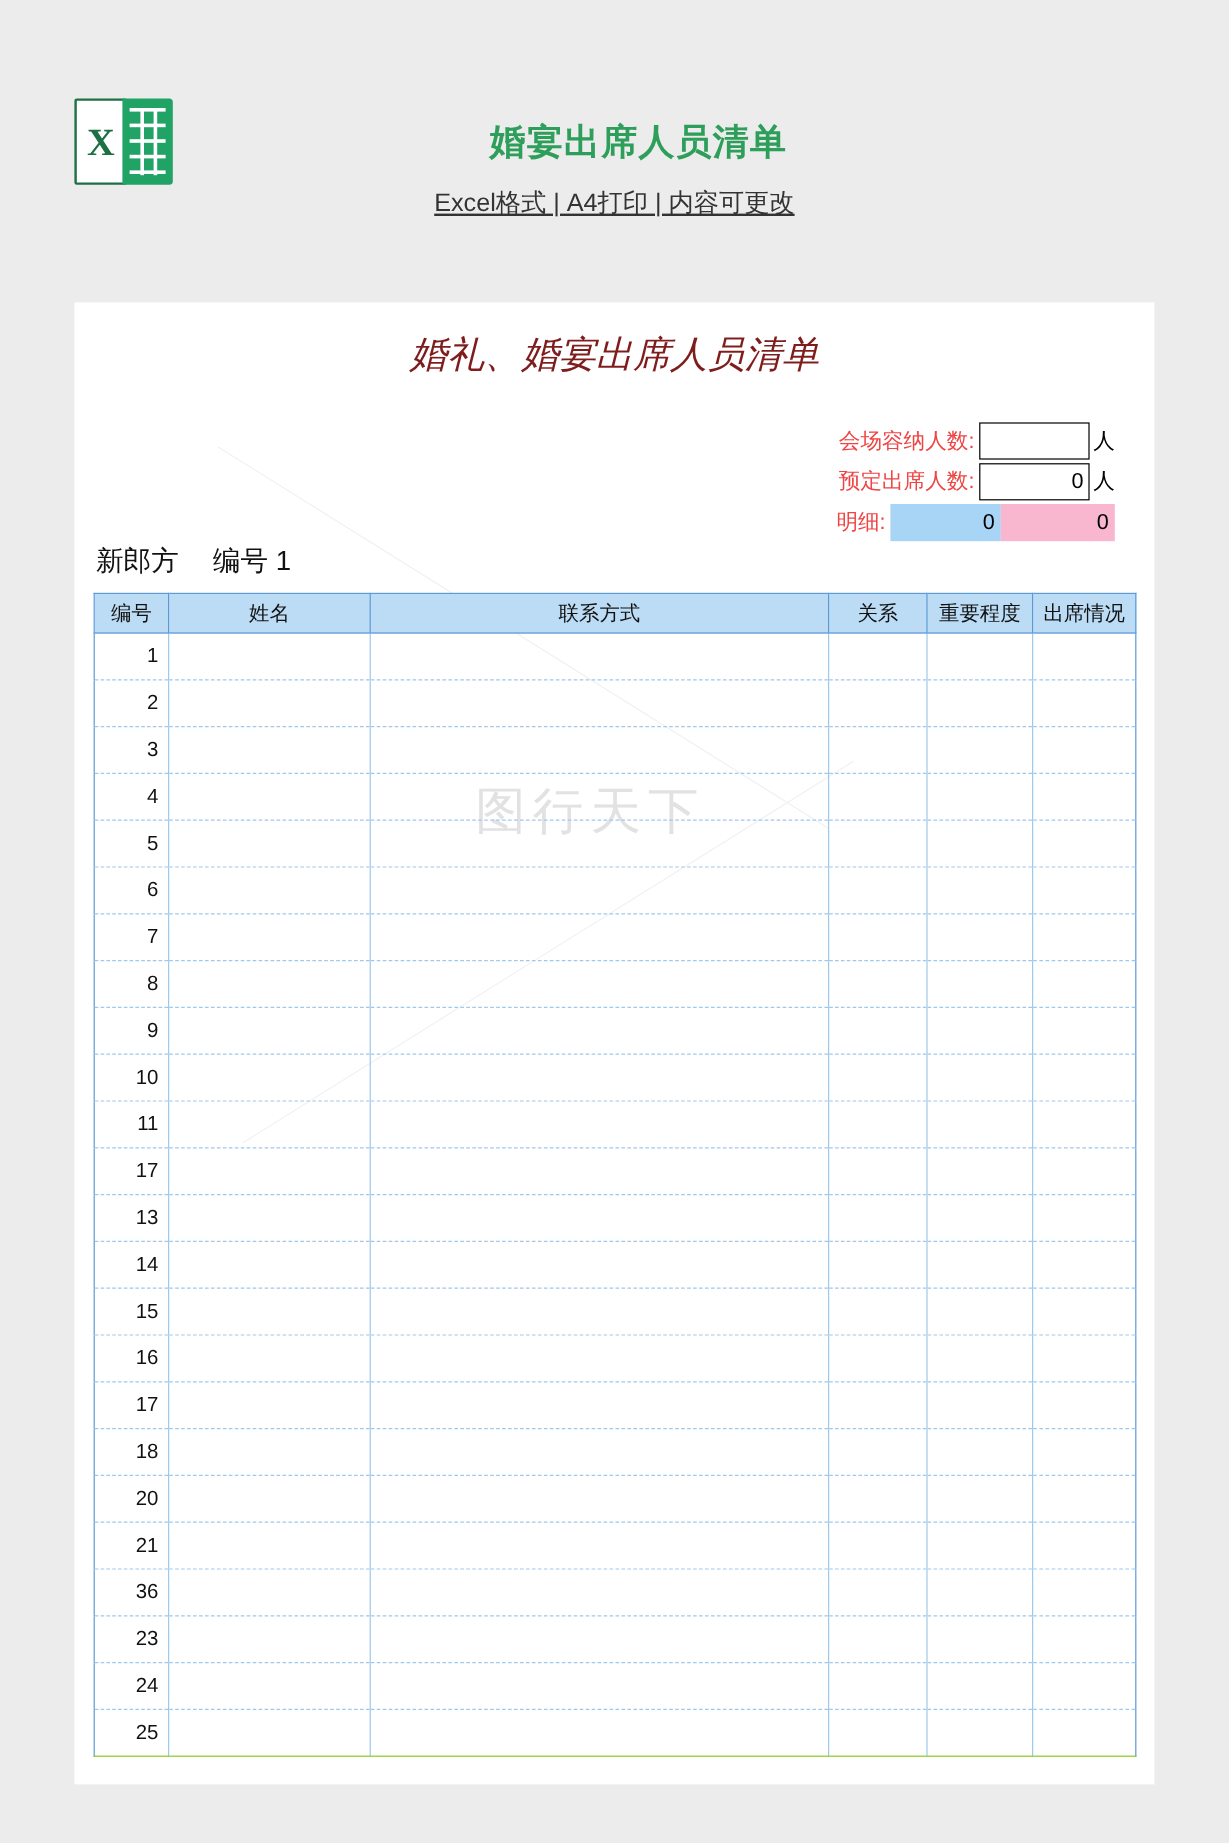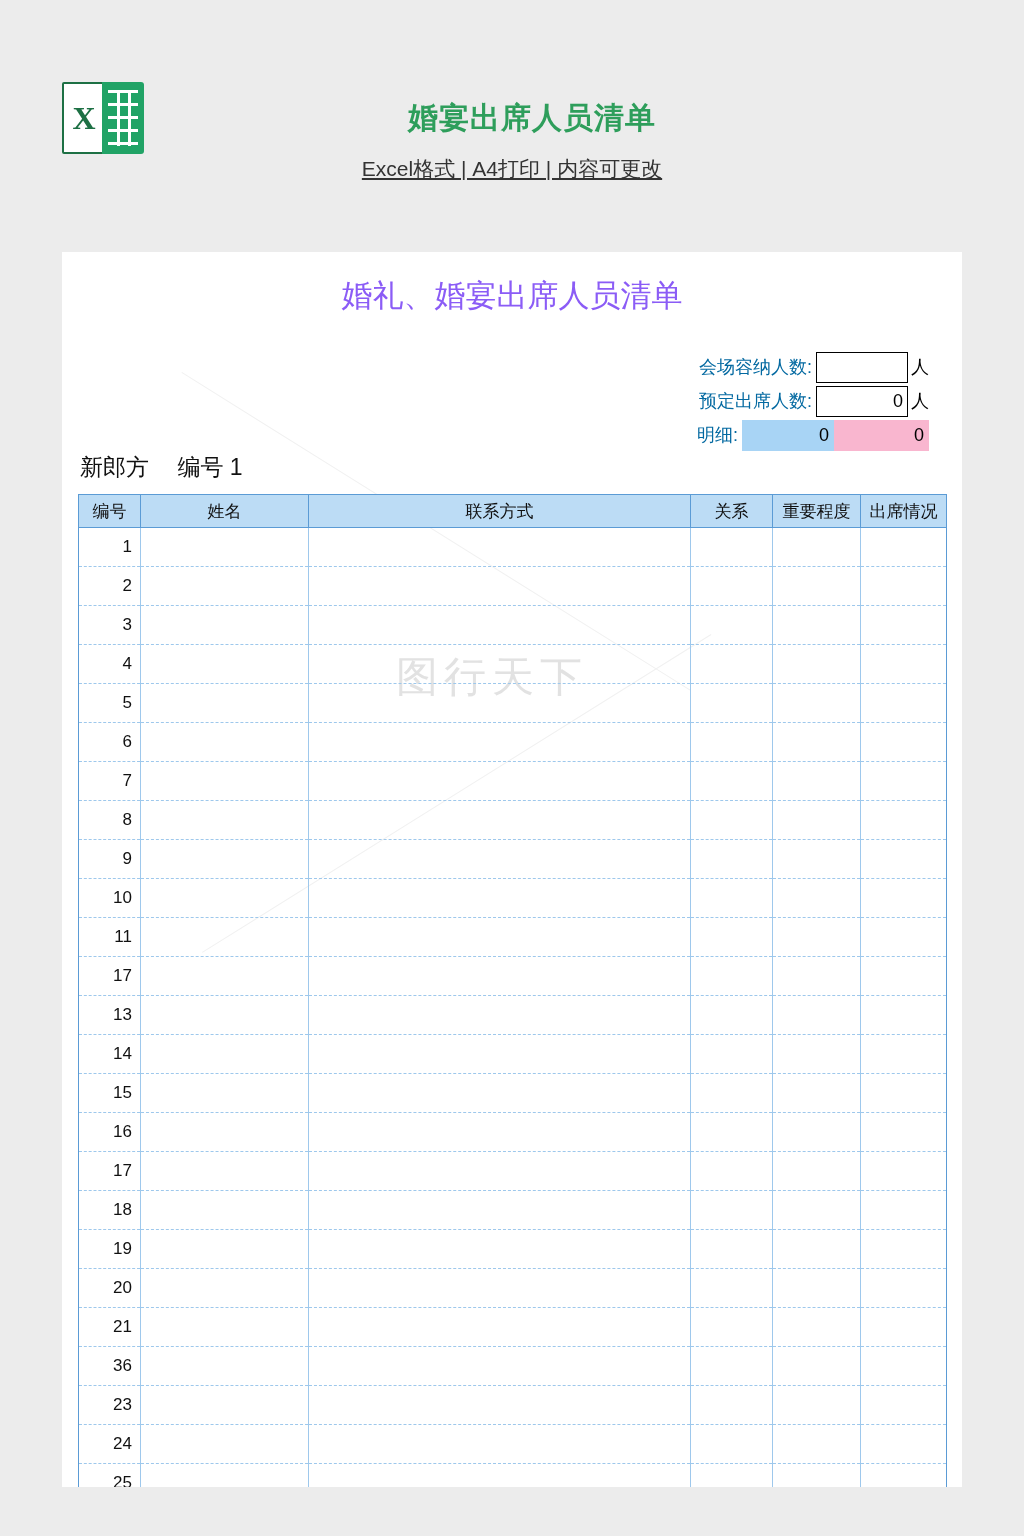--- a/index.html
+++ b/index.html
@@ -114,39 +114,40 @@
     height: 1px;
     width: 600px;
     transform-origin: 0 0;
   }
   .doc-title {
     position: absolute;
     left: 0; right: 0;
     top: 23px;
     text-align: center;
     font-size: 31px;
-    color: #8b5cf6;
+    color: #7f1d1d;
+    font-style: italic;
   }
   
   .summary {
     position: absolute;
     right: 33px;
     top: 100px;
     width: 330px;
   }
   .srow {
     display: flex;
     align-items: stretch;
     height: 31px;
     margin-bottom: 3px;
     justify-content: flex-end;
   }
   .slabel {
     font-size: 18px;
-    color: #0369a1;
+    color: #ef4444;
     line-height: 31px;
     padding-right: 4px;
     white-space: nowrap;
   }
   .sbox {
     width: 92px;
     border: 1px solid #000;
     box-sizing: border-box;
     background: #fff;
     text-align: right;
@@ -448,28 +449,20 @@
           </tr>
           <tr>
             <td class="idx">18</td>
             <td></td>
             <td></td>
             <td></td>
             <td></td>
             <td></td>
           </tr>
           <tr>
-            <td class="idx">19</td>
-            <td></td>
-            <td></td>
-            <td></td>
-            <td></td>
-            <td></td>
-          </tr>
-          <tr>
             <td class="idx">20</td>
             <td></td>
             <td></td>
             <td></td>
             <td></td>
             <td></td>
           </tr>
           <tr>
             <td class="idx">21</td>
             <td></td>

